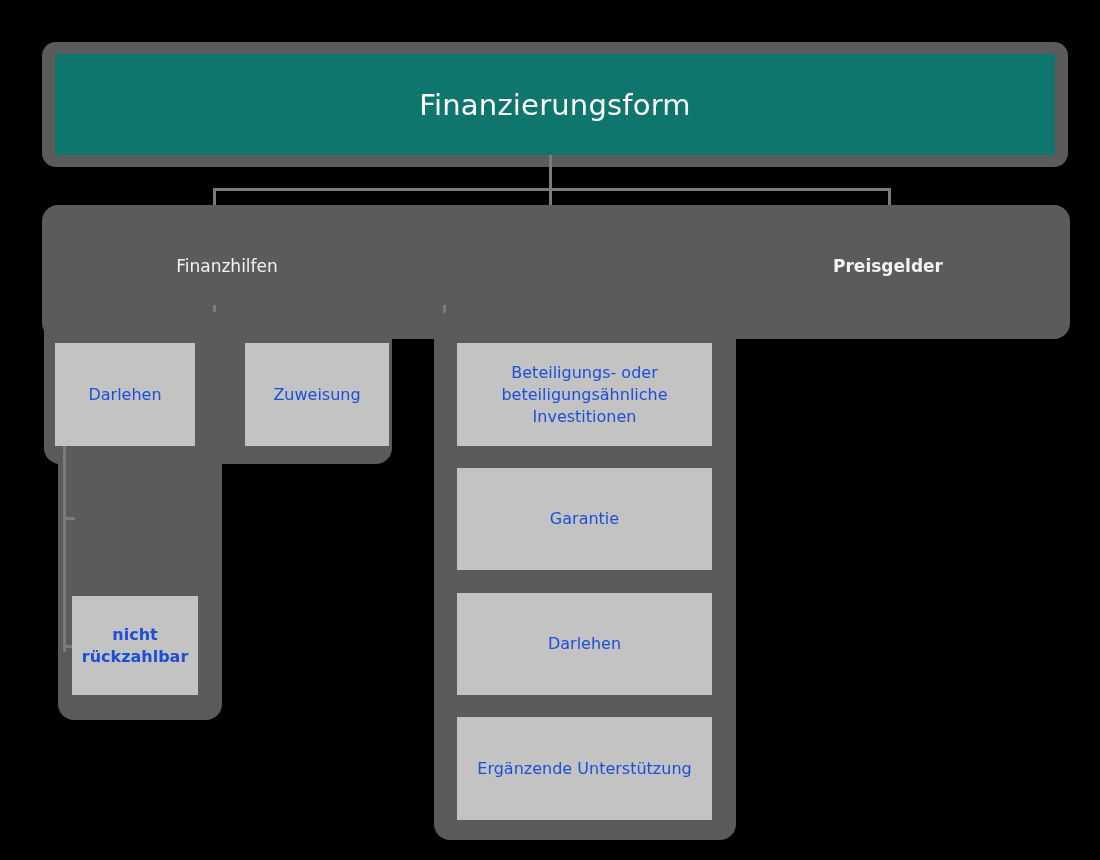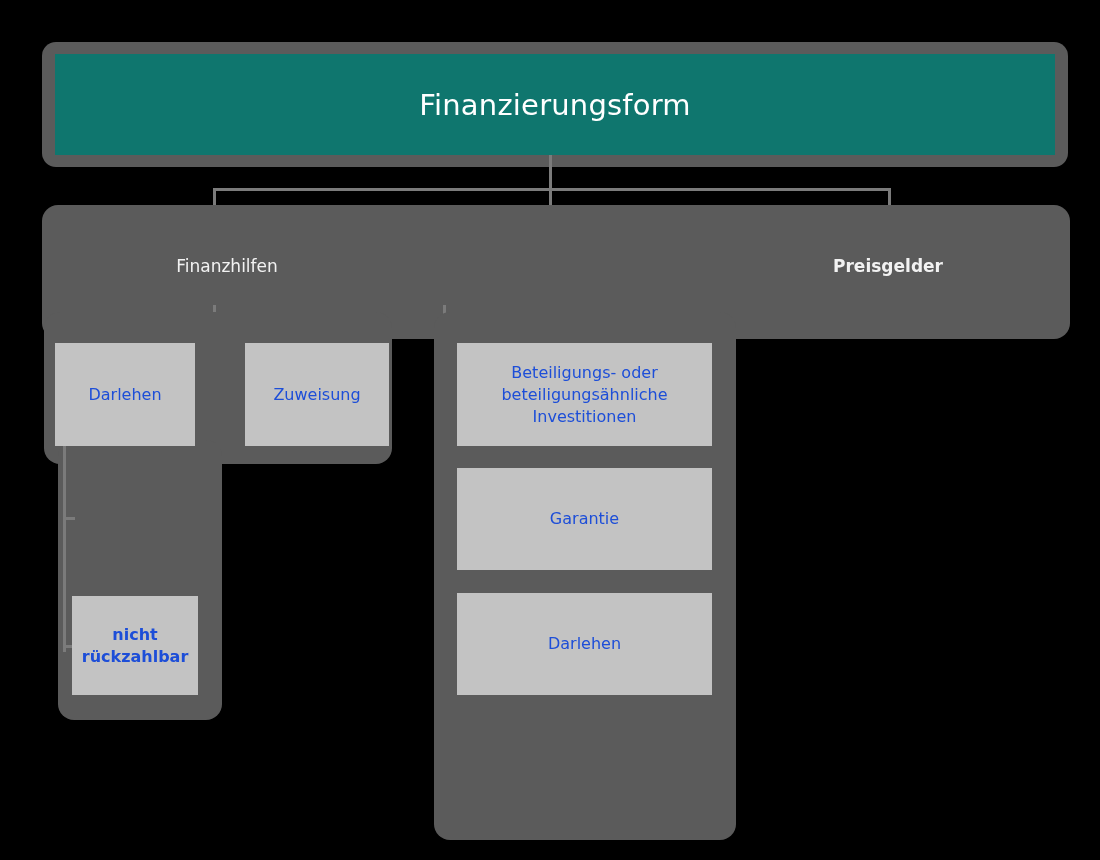--- a/index.html
+++ b/index.html
@@ -176,14 +176,15 @@
 
 
   <div class="abs leaf leaf-nichtrueck">nicht rückzahlbar</div>
 
   <div class="abs leaf leaf-bet">Beteiligungs- oder beteiligungsähnliche Investitionen</div>
 
   <div class="abs leaf leaf-dar">Garantie</div>
 
   <div class="abs leaf leaf-gar">Darlehen</div>
 
+  <div class="abs leaf leaf-erg">Ergänzende Unterstützung</div>
 
 </div>
 
 </body></html>

